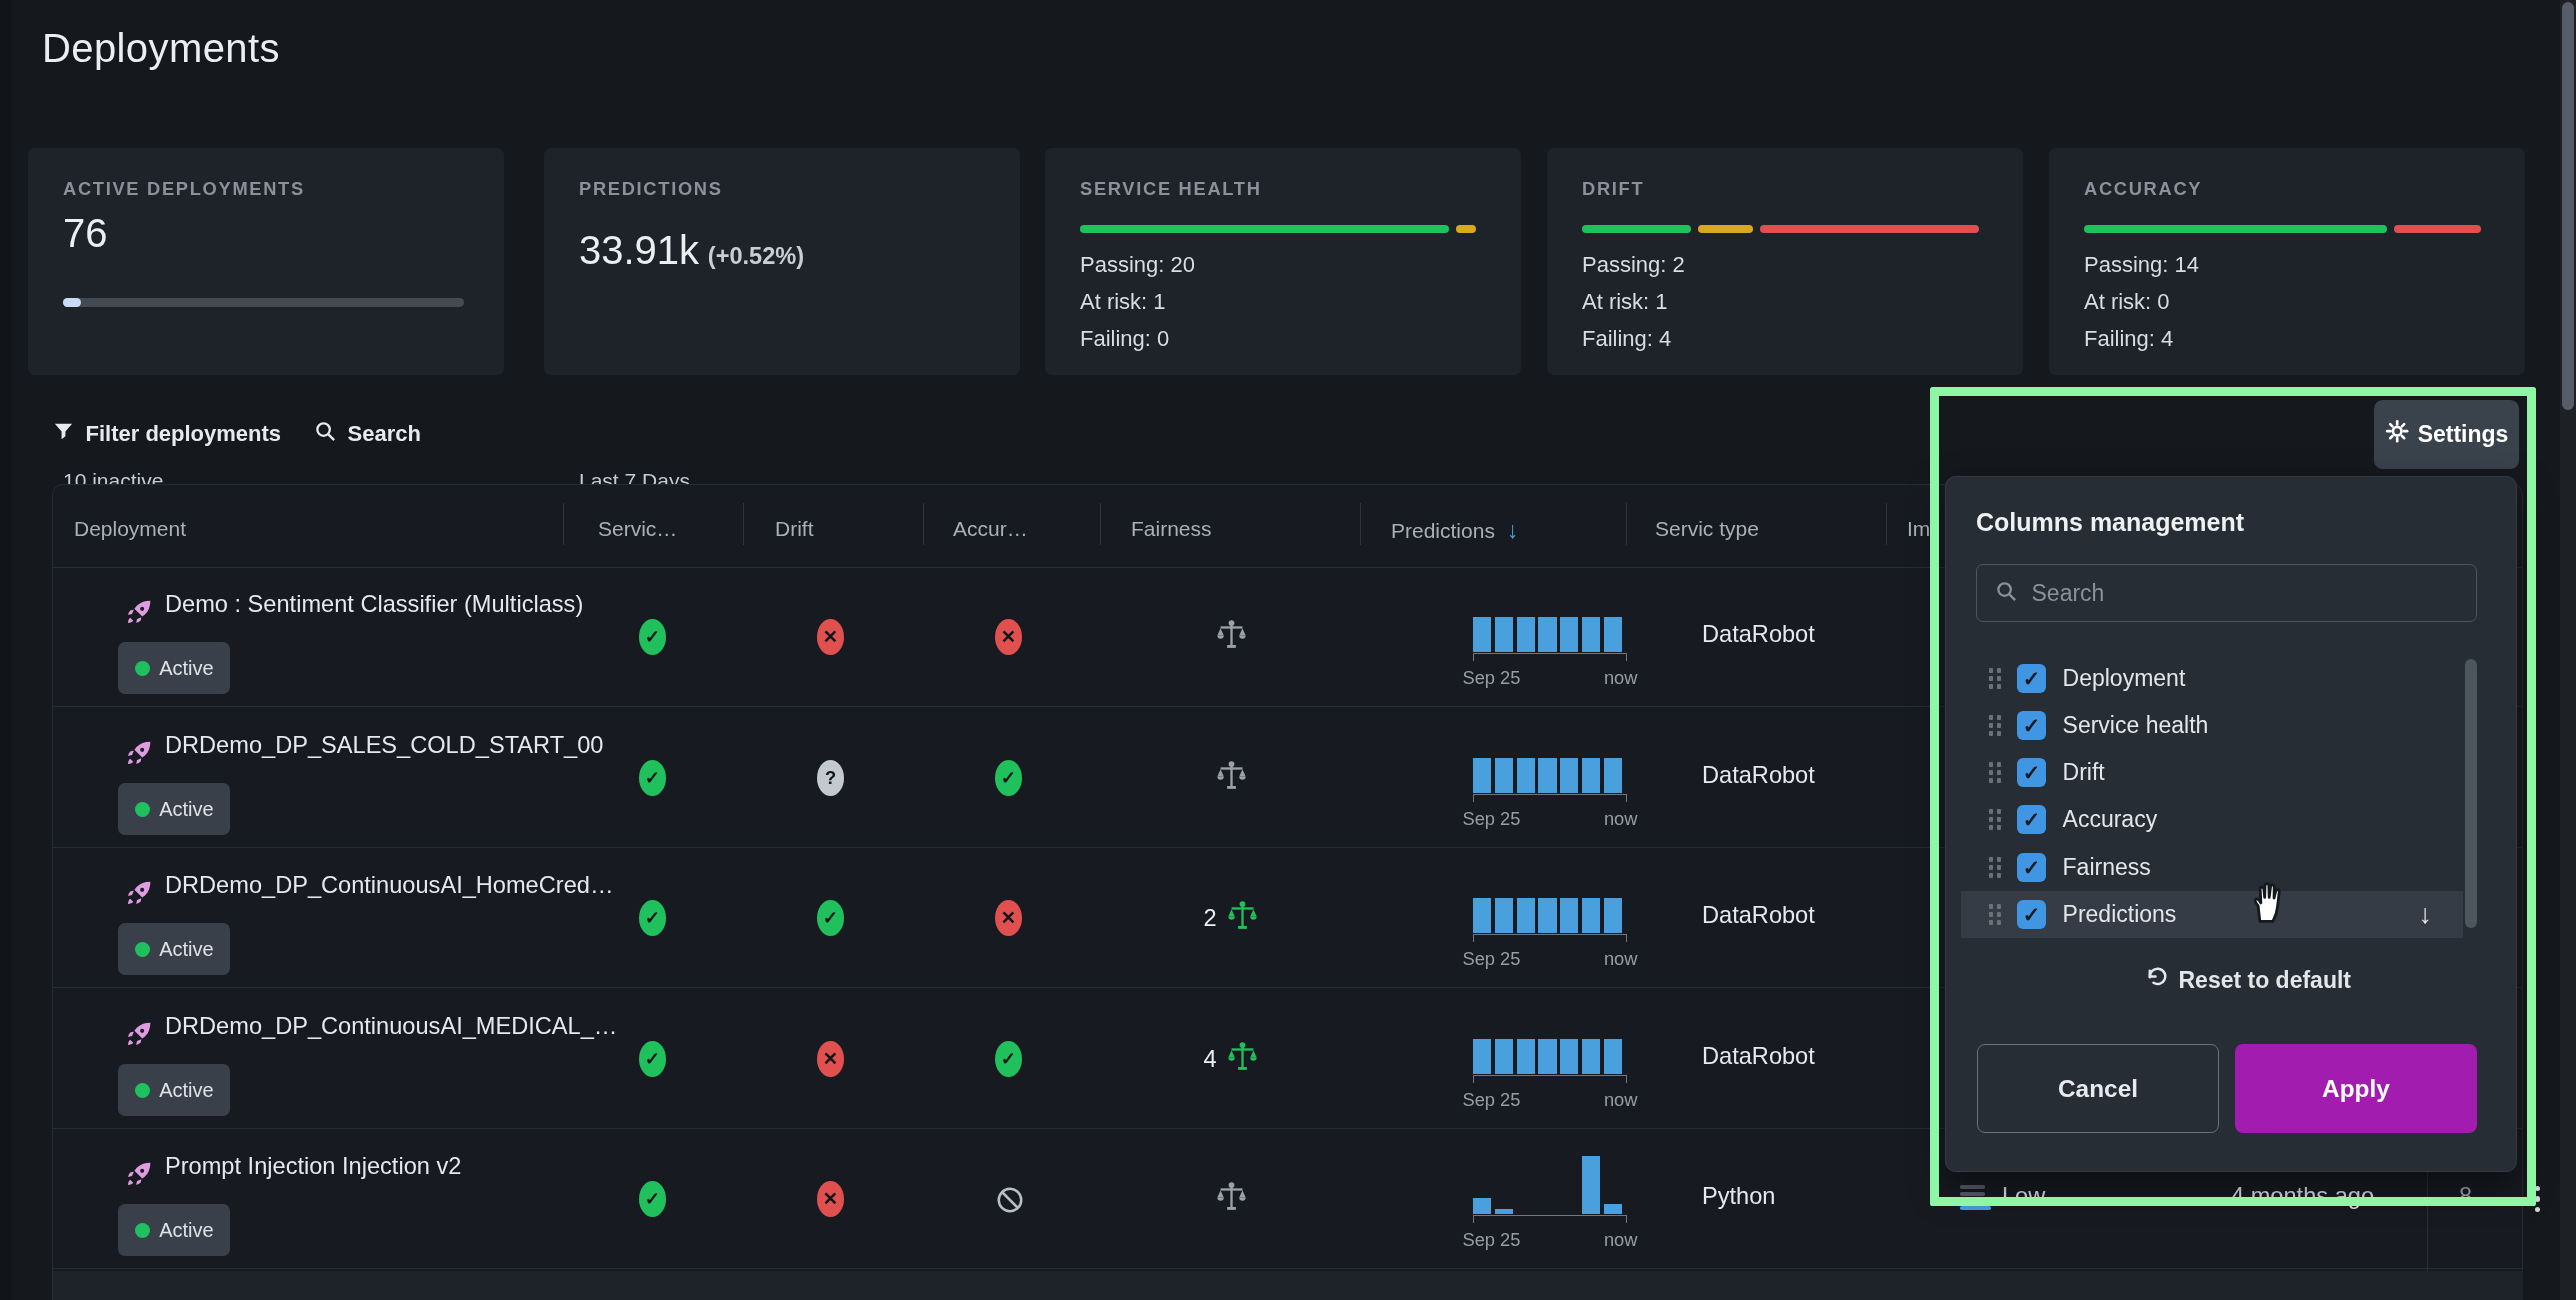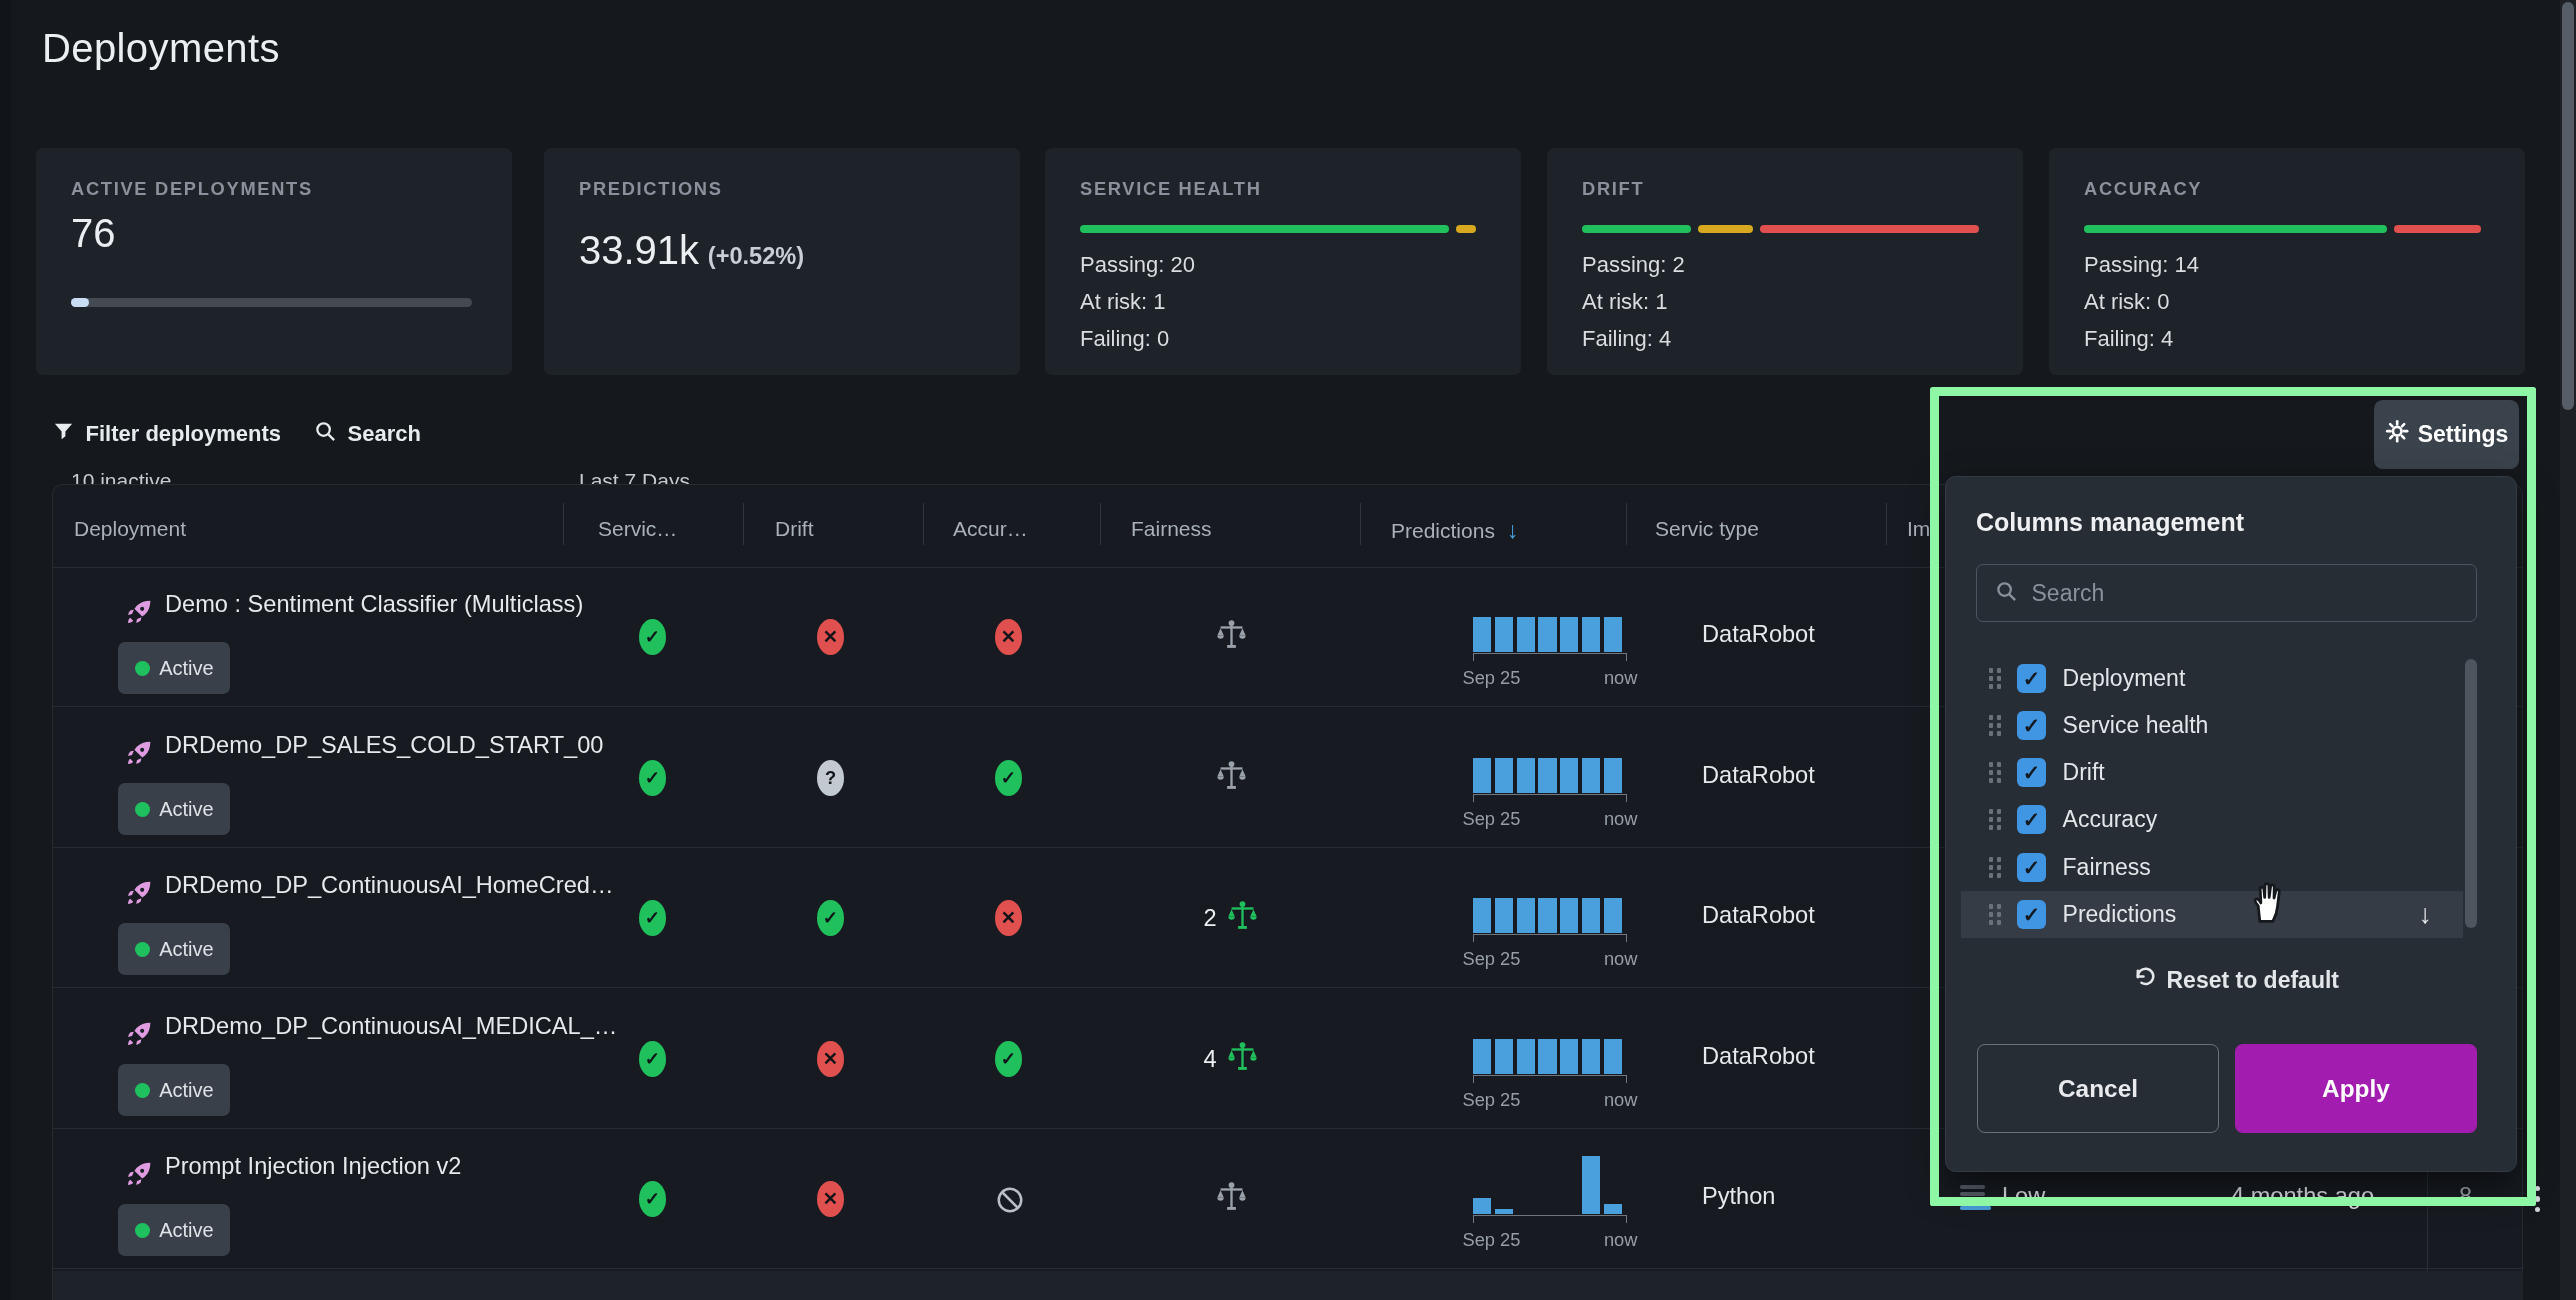--- a/index.html
+++ b/index.html
@@ -65,42 +65,42 @@
   #popup-search input { flex:1; background:transparent; border:none; outline:none; font-size:23px; color:#dfe3e7; font-family:"Liberation Sans",sans-serif; }
   #popup-search input::placeholder { color:#8a919b; }
   .citem { position:absolute; left:15px; width:502px; height:47px; display:flex; align-items:center; cursor:pointer; }
   .citem.hl { background:#353c45; }
   .chandle { margin-left:28px; display:grid; grid-template-columns:4.4px 4.4px; gap:3.5px; }
   .chandle i { width:4.4px; height:4.4px; border-radius:0.9px; background:#6a7179; }
   .cbox { margin-left:15.7px; width:29px; height:29px; background:#4196e3; border-radius:6.1px; display:flex; align-items:center; justify-content:center; color:#141a21; font-size:21px; font-weight:700; }
   .clabel { margin-left:16.6px; font-size:23px; color:#e4e7ea; }
   .carrow { position:absolute; right:31px; font-size:27px; font-weight:700; color:#e8eaed; }
   #popup-scroll { position:absolute; left:519px; top:182px; width:12.2px; height:269px; background:#4d555f; border-radius:6.1px; }
-  #reset-line { position:absolute; left:4px; top:482px; width:572px; height:42px; display:flex; align-items:center; justify-content:center; gap:10.5px; font-size:23px; font-weight:700; color:#e4e7ea; cursor:pointer; }
+  #reset-line { position:absolute; left:16px; top:482px; width:572px; height:42px; display:flex; align-items:center; justify-content:center; gap:10.5px; font-size:23px; font-weight:700; color:#e4e7ea; cursor:pointer; }
   .pbtn { position:absolute; top:567px; width:242px; height:89px; border-radius:7.9px; display:flex; align-items:center; justify-content:center; font-size:24.4px; font-weight:700; cursor:pointer; }
   #cancel-btn { left:31px; border:1.7px solid #6a7179; color:#e8eaed; background:transparent; }
   #apply-btn { left:289px; background:#a21caf; color:#ffffff; }
 
   
   #hl-rect { left:1930px; top:387px; width:606px; height:819px; border:9.6px solid #8df7a6; border-radius:2.6px; z-index:20; pointer-events:none; }
   #page-scrollbar { left:2560px; top:0; width:15.7px; height:1300px; background:#1d2126; z-index:5; }
   #page-scroll-thumb { position:absolute; left:1.7px; top:1.7px; width:12.2px; height:408px; background:#565d66; border-radius:6.1px; }
   #cursor { left:2246px; top:876px; z-index:30; pointer-events:none; }
   #left-strip { left:0; top:0; width:10.5px; height:1300px; background:#111419; }
 </style>
 </head>
 <body>
 
 <div id="screen">
   <div class="abs" id="left-strip"></div>
 
   <div class="abs" id="page-title">Deployments</div>
 
   <div id="cards">
-      <div class="abs card" style="left:36px;">
+      <div class="abs card" style="left:28px;">
         <div class="card-label">ACTIVE DEPLOYMENTS</div>
         <div class="card-big">76</div>
         <div class="progress">
           <div style="width:4.5%;"></div>
         </div>
         <div class="card-foot">10 inactive</div>
       </div>
       <div class="abs card" style="left:544px;">
         <div class="card-label">PREDICTIONS</div>
         <div class="card-big" style="top:80px;">33.91k<span class="card-delta">(+0.52%)</span></div>

